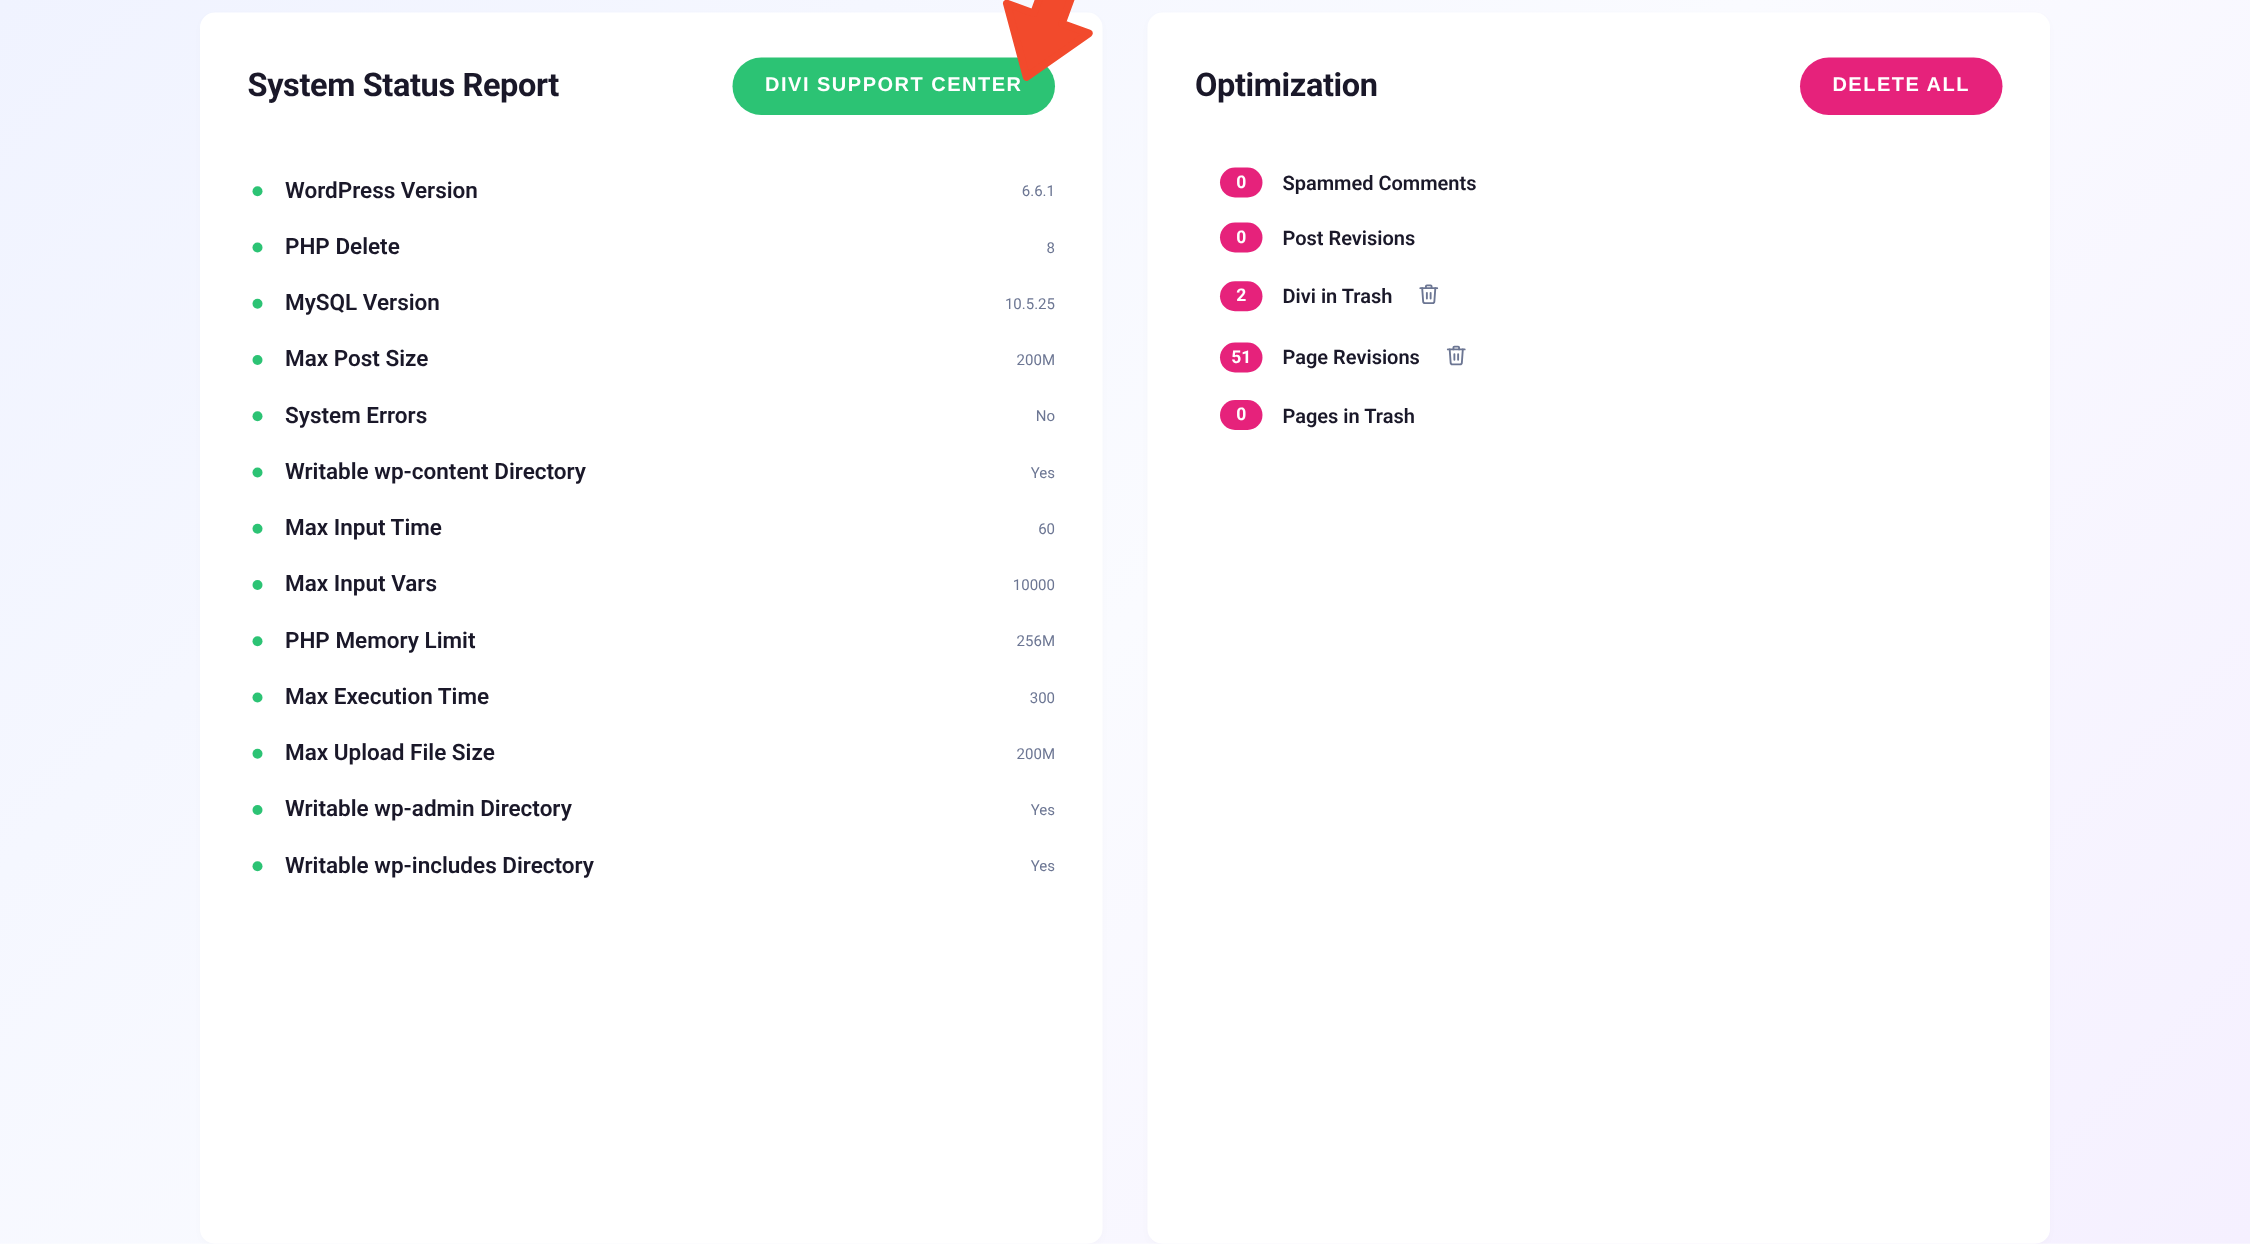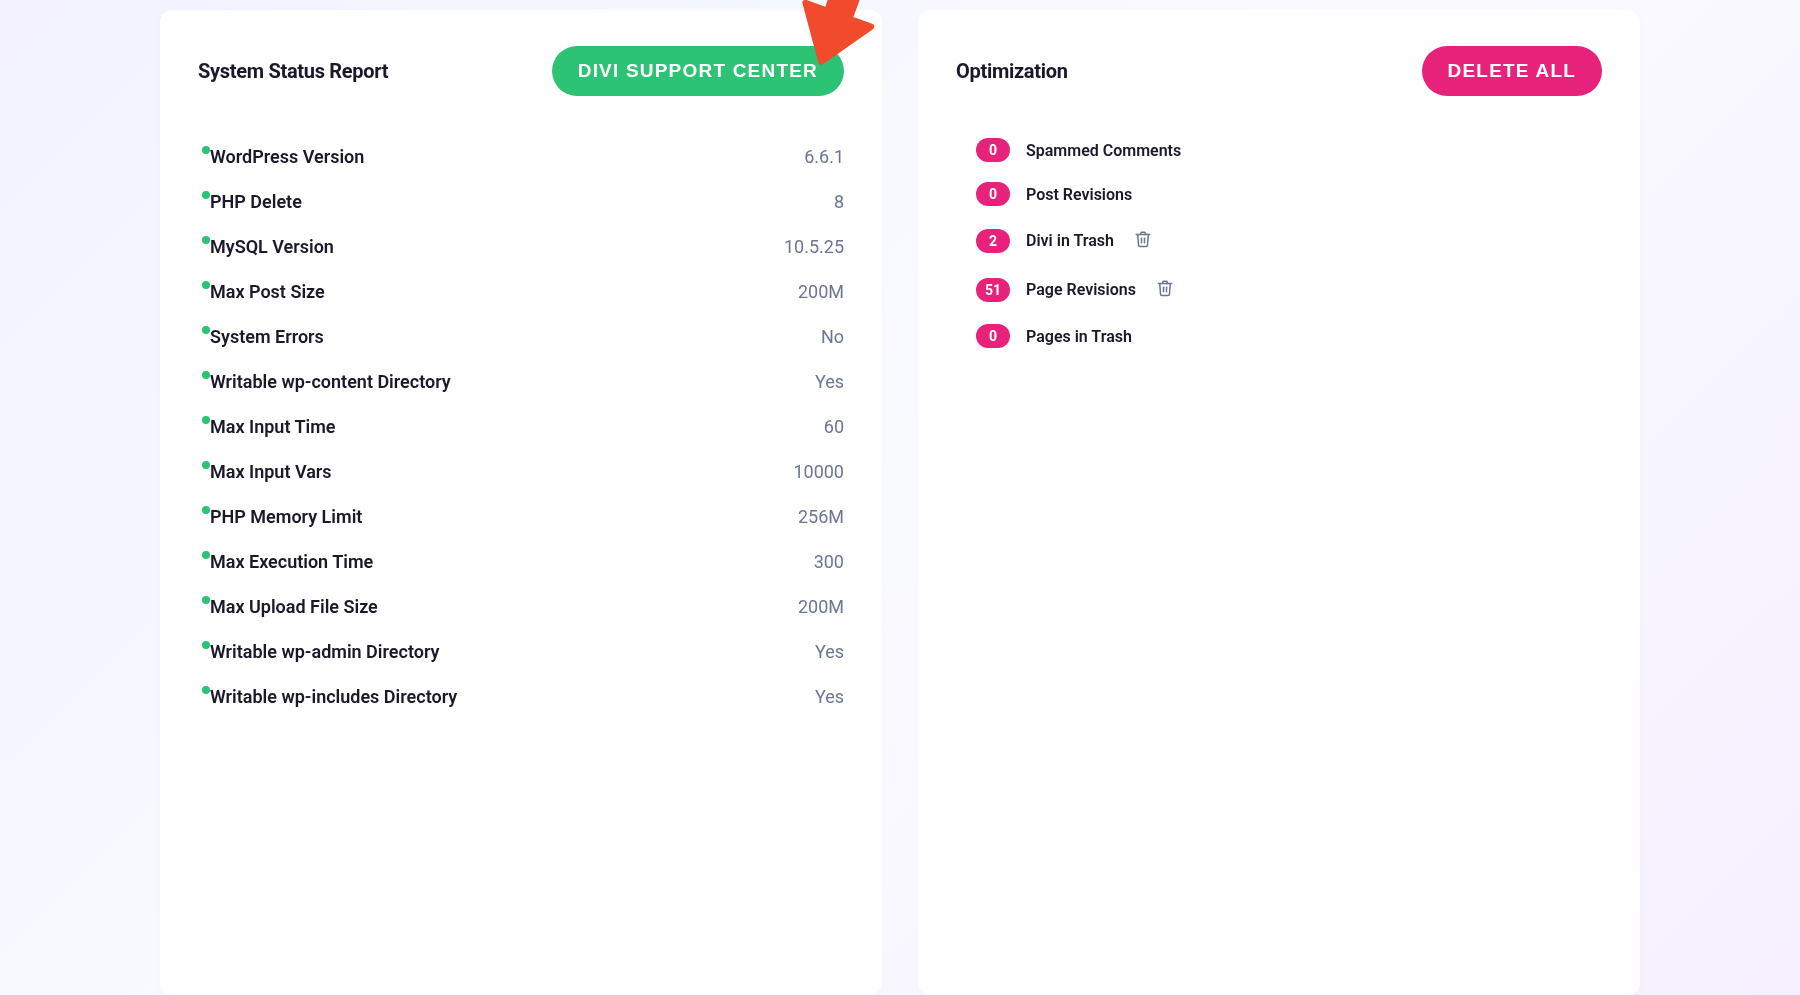--- a/index.html
+++ b/index.html
@@ -26,68 +26,70 @@
     min-width: 0;
     position: relative;
   }
   .card-header {
     display: flex;
     align-items: center;
     justify-content: space-between;
     margin-bottom: 38px;
   }
   .card-title {
-    font-size: 20px;
+    font-size: 26px;
     font-weight: 700;
     color: #1a1829;
     letter-spacing: -0.3px;
   }
   .btn {
     border: none;
     border-radius: 999px;
     padding: 14px 26px;
-    font-size: 19px;
+    font-size: 16px;
     font-weight: 700;
     letter-spacing: 1.2px;
     text-transform: uppercase;
     color: #fff;
     cursor: pointer;
     white-space: nowrap;
   }
   .btn-green {
     background: #2cc374;
   }
   .btn-pink {
     background: #e6227b;
   }
 
   
   .status-list {
     list-style: none;
   }
   .status-item {
     display: flex;
+    align-items: center;
     padding: 12px 0;
+    gap: 18px;
   }
   .dot {
     width: 8px;
     height: 8px;
     border-radius: 50%;
     background: #2cc374;
     flex-shrink: 0;
     margin-left: 4px;
   }
   .status-label {
     font-size: 18px;
     font-weight: 600;
     color: #1a1829;
     flex: 1;
   }
   .status-value {
-    font-size: 18px;
+    font-size: 12px;
     color: #6c7693;
     font-weight: 400;
   }
 
   
   .opt-list {
     list-style: none;
     margin-top: -6px;
   }
   .opt-item {

